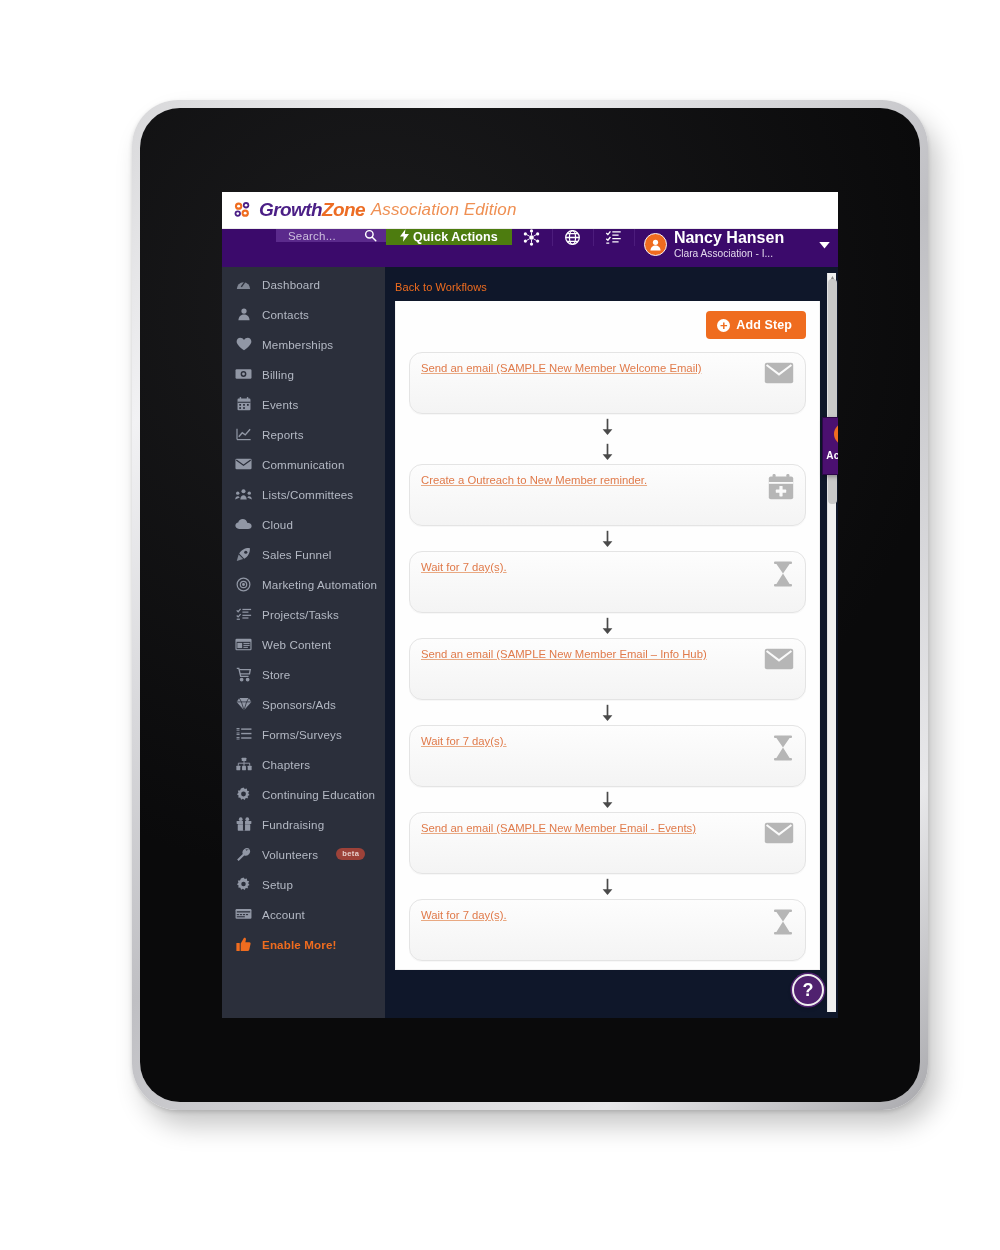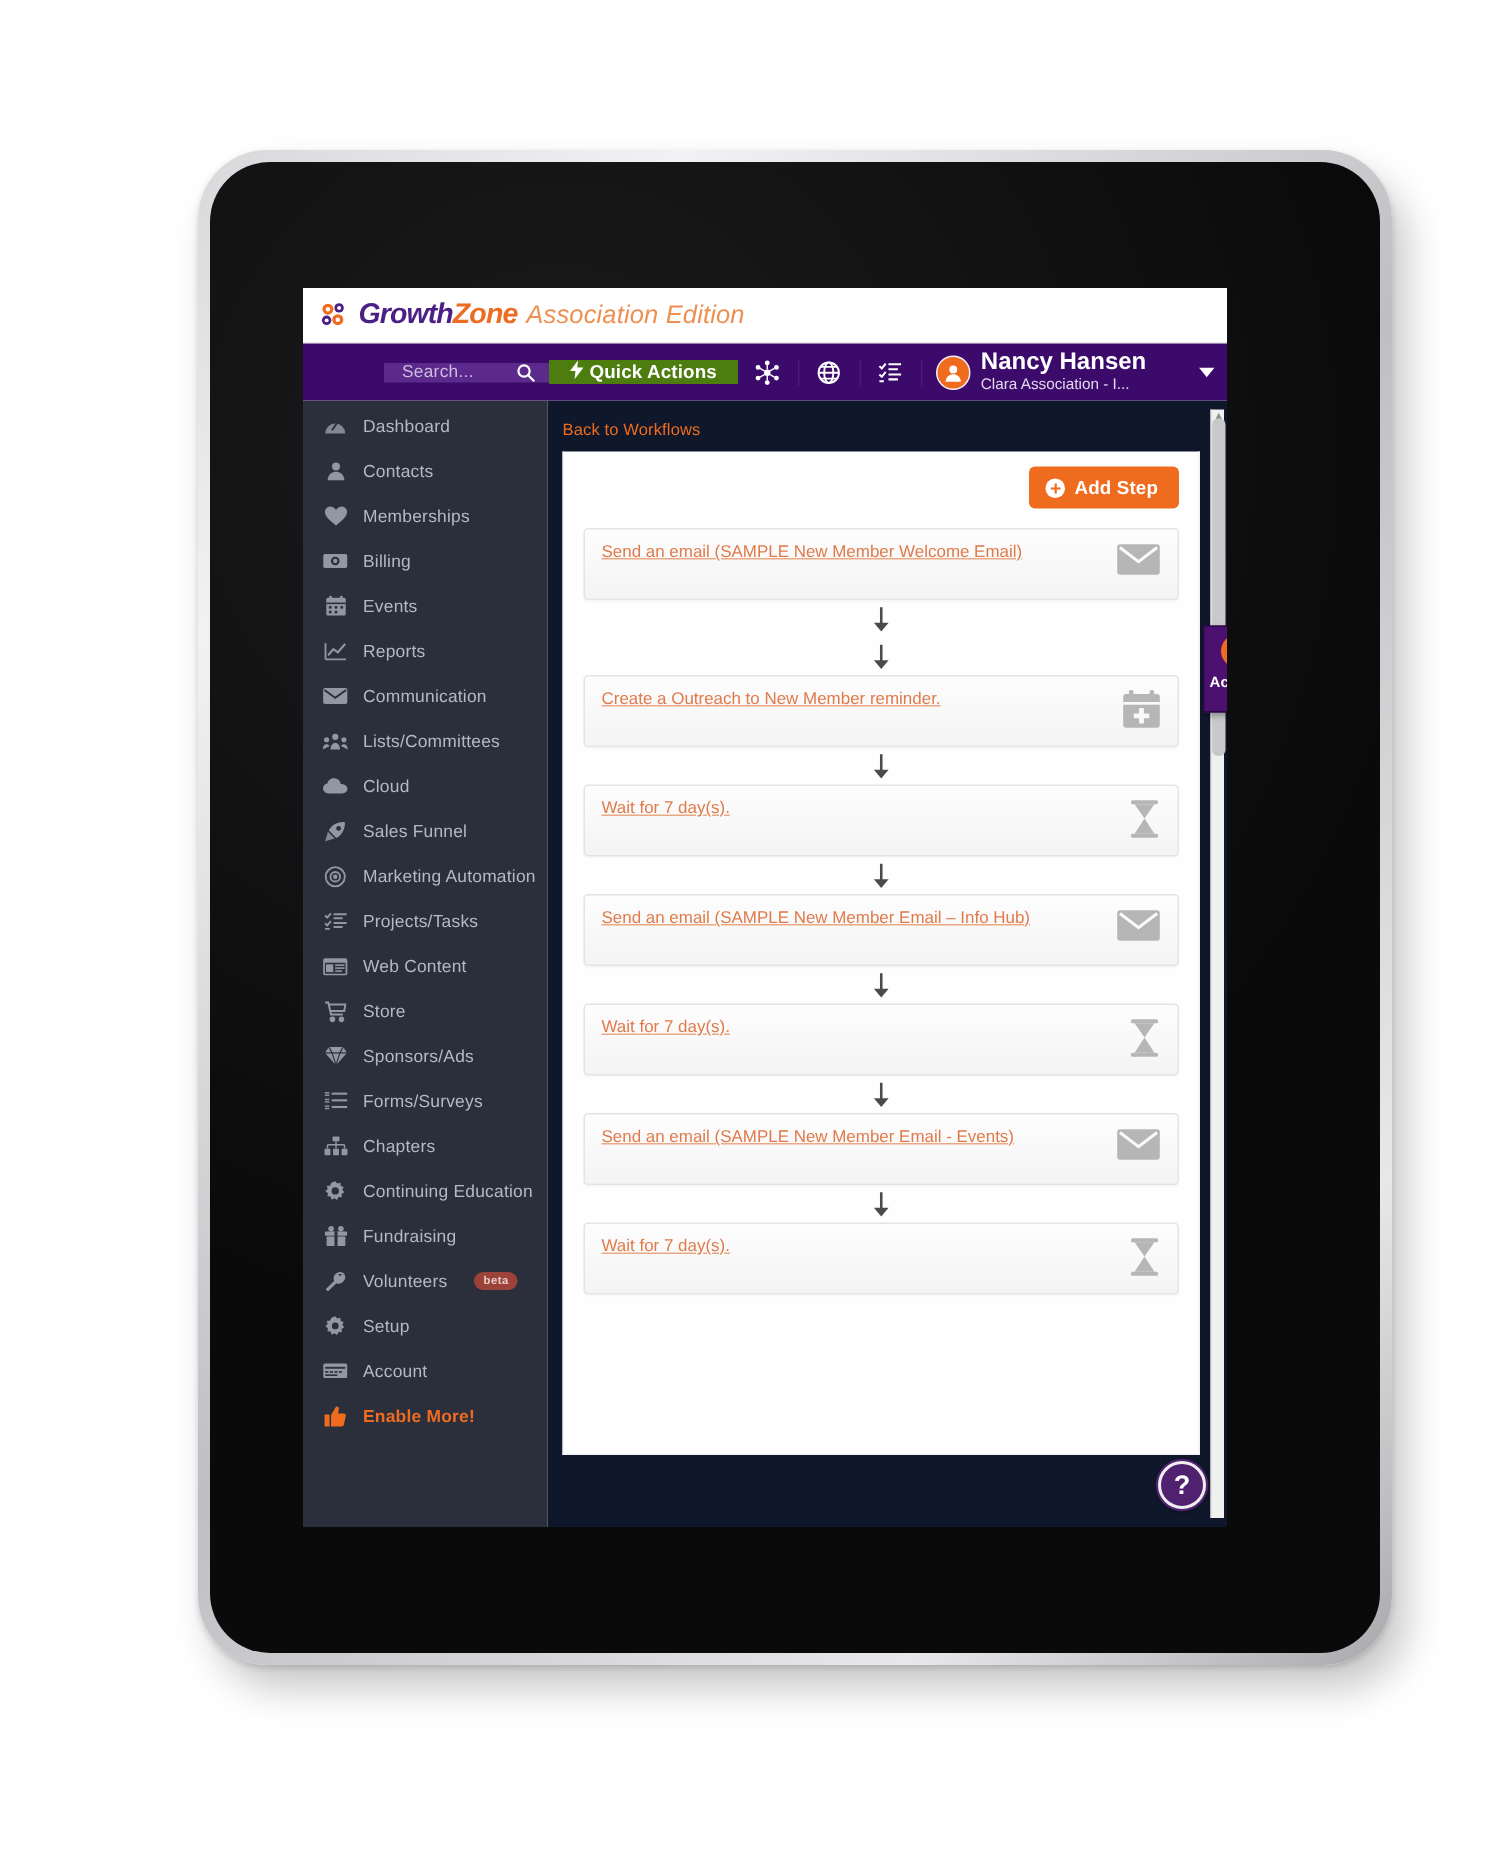--- a/index.html
+++ b/index.html
@@ -25,21 +25,21 @@
     border-radius: 40px;
     background: #0b0b0c;
     background-image: radial-gradient(circle at 30% 20%, #1b1b1d 0%, #0a0a0b 60%);
     position: relative;
     overflow: hidden;
   }
 
   
   #app-screen {
     position: absolute;
-    left: 62px; top: 84px;
+    left: 82px; top: 84px;
     width: 616px; height: 826px;
     background: #ffffff;
     overflow: hidden;
   }
 
   
   #logo-bar {
     height: 37px; background: #ffffff;
     display: flex; align-items: center;
     padding-left: 10px;
@@ -50,21 +50,21 @@
   .logo-growth { color: #4b1f86; }
   .logo-zone { color: #ec6c23; }
   .logo-edition {
     color: #ef8f52; font-size: 17px; font-style: italic;
     margin-left: 6px; letter-spacing: 0.1px;
   }
 
   
   #top-nav {
     height: 38px; background: #3b0a6b;
-    display: flex; align-items: center;
+    display: flex; align-items: flex-start;
     position: relative; z-index: 5;
   }
   #nav-left-pad { width: 54px; background: #3b0a6b; }
   #search-box {
     width: 110px; background: #5b2a8c;
     display: flex; align-items: center; justify-content: space-between;
     padding: 0 9px 0 12px;
   }
   #search-input-text {
     font-size: 11.5px; color: #cdbede; letter-spacing: 0.2px;
@@ -153,22 +153,22 @@
   }
   .plus-circle {
     width: 13px; height: 13px; border-radius: 50%; background: #fff;
     color: #ef6c1f; display: flex; align-items: center; justify-content: center;
     font-size: 13px; font-weight: bold; line-height: 1; flex: none;
   }
 
   #steps-scroll { }
   .step-card {
     background: linear-gradient(180deg,#fdfdfd 0%,#f4f4f4 100%);
-    border: 1px solid #e4e4e4; border-radius: 3px;
-    height: 48px; padding: 7px 11px 0 11px;
+    border: 1px solid #e4e4e4; border-radius: 13px;
+    height: 62px; padding: 7px 11px 0 11px;
     display: flex; align-items: flex-start; justify-content: space-between;
     box-shadow: 0 1px 1px rgba(0,0,0,0.03);
   }
   .step-link {
     color: #e07a4a; font-size: 11.3px;
     text-decoration: underline; text-decoration-color: #e9a982;
     line-height: 1.25; padding-top: 1px; padding-right: 8px;
   }
   .step-icon { color: #b6b6b6; flex: none; margin-top: 2px; }
   .step-arrow {

